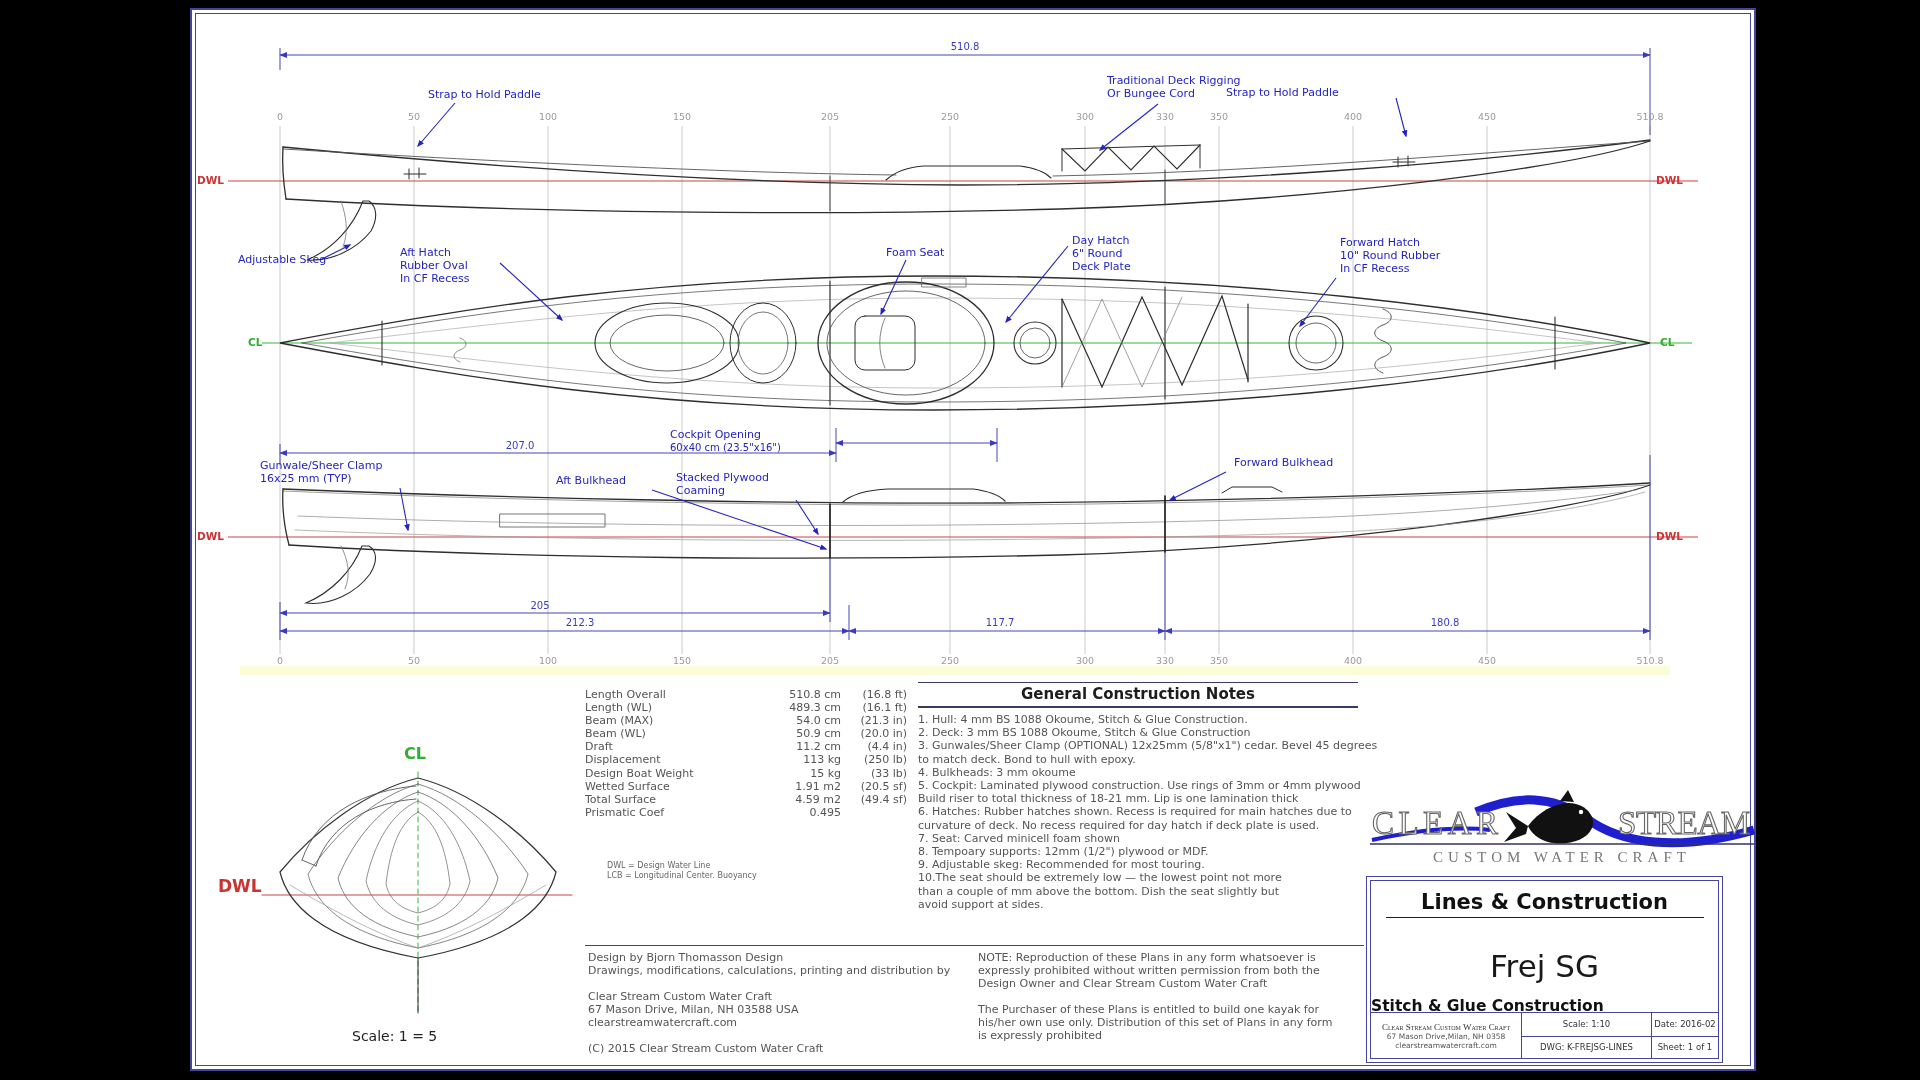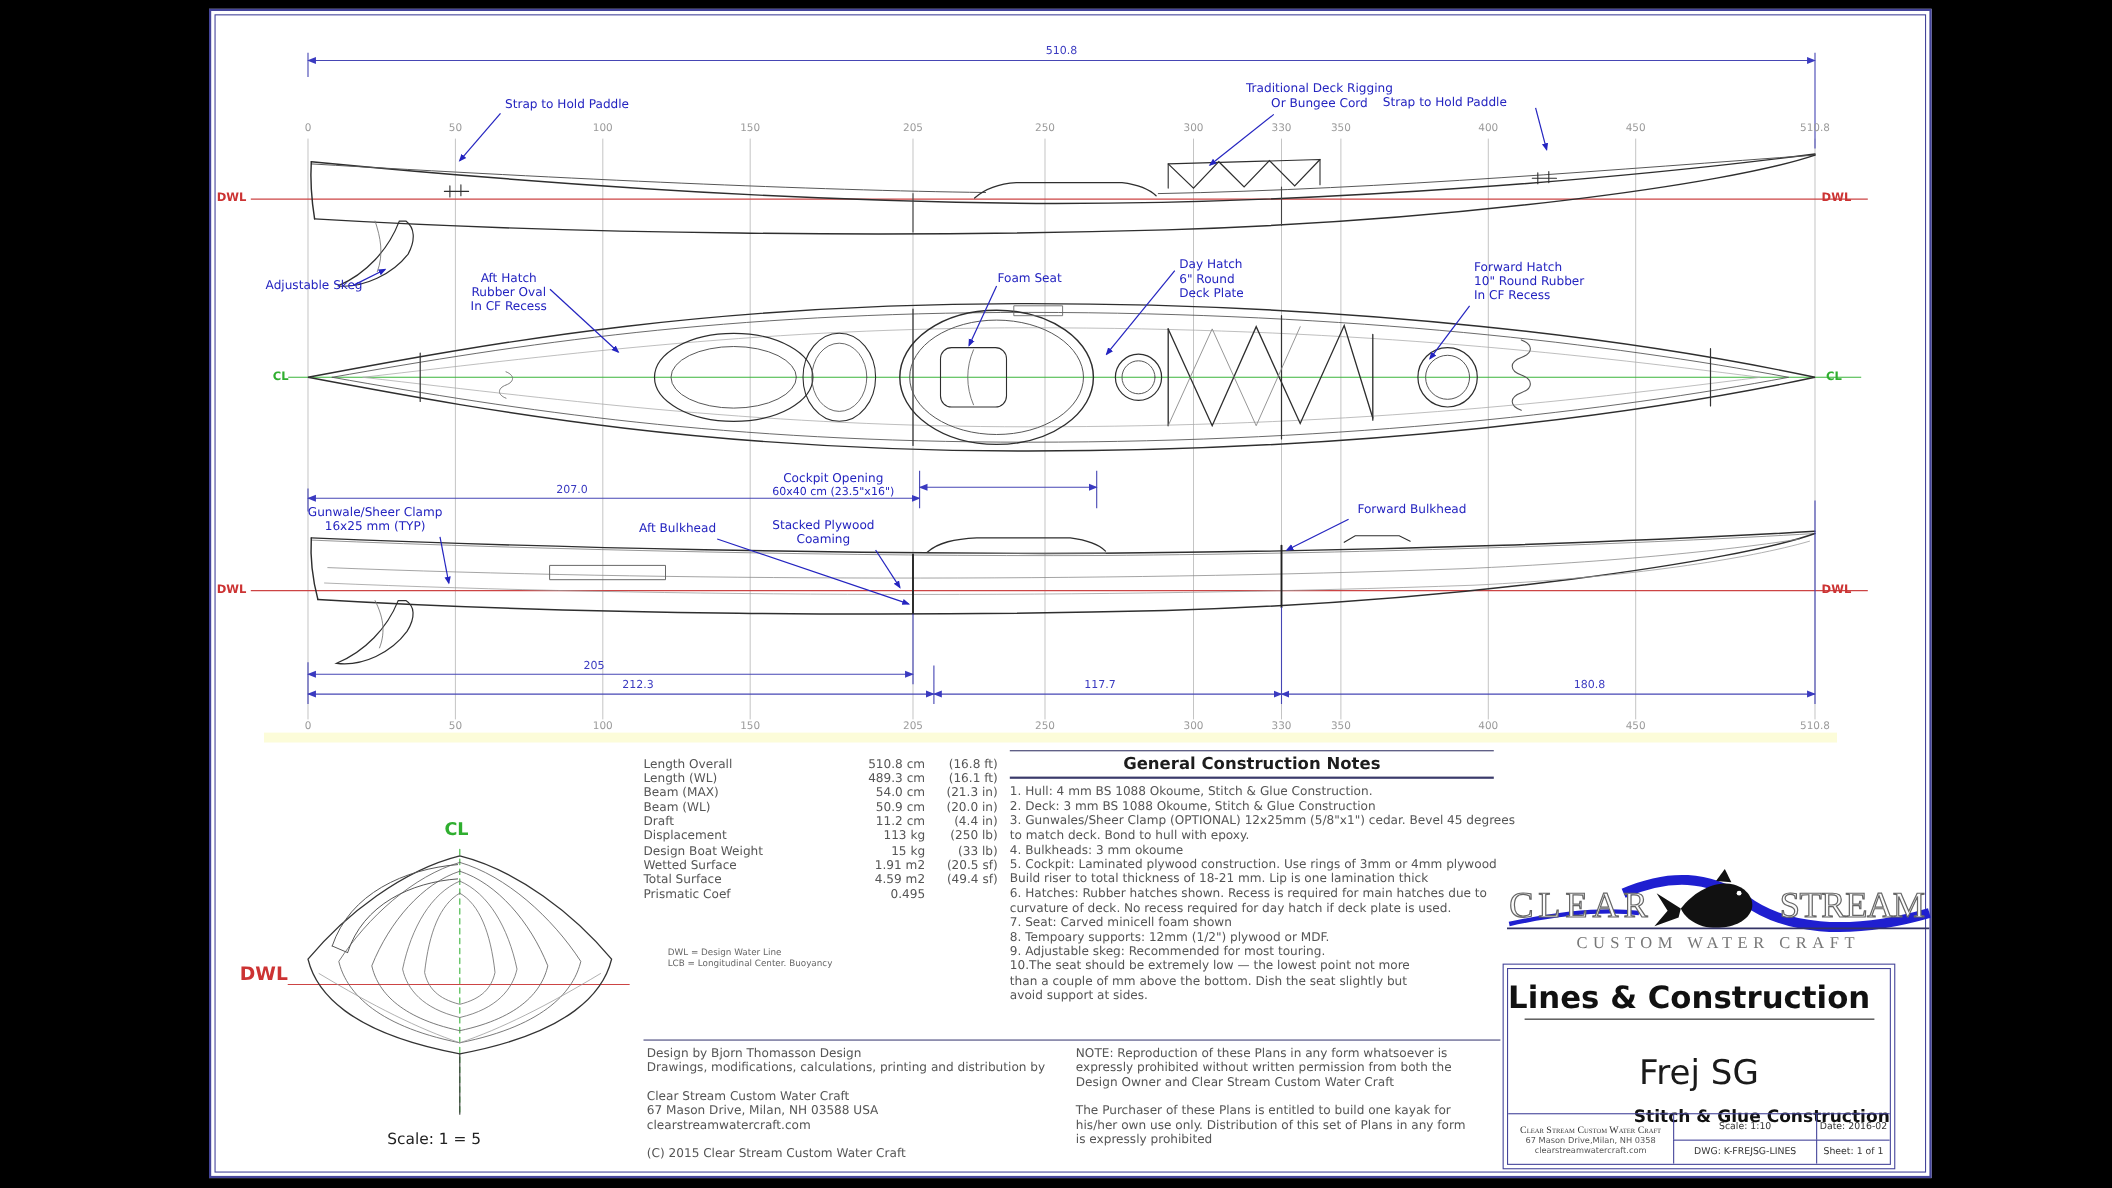--- a/index.html
+++ b/index.html
@@ -2,21 +2,21 @@
 <html><head>
 <meta charset="utf-8">
 <style>
   html,body{margin:0;padding:0;background:#000;width:1920px;height:1080px;overflow:hidden;
     font-family:"DejaVu Sans","Liberation Sans",sans-serif;}
   .sheet{position:absolute;left:190px;top:8px;width:1566px;height:1063px;background:#fff;
     border:2px solid #45459b;box-sizing:border-box;}
   .sheet-inner{position:absolute;inset:3px;border:1.5px solid #45459b;}
   svg.overlay{position:absolute;left:0;top:0;width:1920px;height:1080px;}
   .abs{position:absolute;}
-  .ann{position:absolute;color:#2424c0;font-size:11px;line-height:13px;text-align:center;white-space:nowrap;}
+  .ann{position:absolute;color:#2424c0;font-size:11px;line-height:13px;white-space:nowrap;}
   .ann.left{text-align:left;}
   .dim{position:absolute;color:#3a3ac0;font-size:10px;text-align:center;white-space:nowrap;}
   .sta{position:absolute;color:#9a9a9a;font-size:9.5px;transform:translateX(-50%);white-space:nowrap;}
   .ref{position:absolute;font-size:10.5px;font-weight:bold;white-space:nowrap;}
   .ref.red{color:#cc3333;} .ref.green{color:#2fae2f;}
   .band{position:absolute;background:#fbfbd2;opacity:.85;}
   
   .tbox{position:absolute;box-sizing:border-box;}
   .thead{border-top:1.2px solid #3a3a6a;border-bottom:2px solid #3a3a6a;text-align:center;
     font-size:15px;font-weight:bold;color:#1d1d1d;padding:2px 0 3px;}
@@ -29,24 +29,24 @@
   .blockline{font-size:11px;line-height:13px;color:#555;min-height:13px;white-space:nowrap;}
   .rule{position:absolute;border-top:1.2px solid #44447a;}
   
   .bp-cl{position:absolute;color:#2fae2f;font-size:16px;font-weight:bold;}
   .bp-dwl{position:absolute;color:#cc3333;font-size:17px;font-weight:bold;}
   .bp-scale{position:absolute;color:#222;font-size:14px;}
   
   .tb{position:absolute;left:1366px;top:876px;width:357px;height:187px;border:1.5px solid #45459b;
     box-sizing:border-box;background:#fff;}
   .tb-inner{position:absolute;inset:3px;border:1px solid #45459b;overflow:hidden;}
-  .tb-title{margin-top:9px;text-align:left;font-size:28px;font-weight:bold;color:#111;}
+  .tb-title{margin-top:9px;text-align:center;font-size:21px;font-weight:bold;color:#111;}
   .tb-underline{width:318px;margin:3px auto 0;border-bottom:1.5px solid #222;}
   .tb-model{margin-top:30px;text-align:center;font-size:31px;color:#1a1a1a;}
-  .tb-sub{margin-top:13px;text-align:right;font-size:15.5px;font-weight:bold;color:#111;}
+  .tb-sub{margin-top:13px;text-align:left;font-size:15.5px;font-weight:bold;color:#111;}
   .tb-grid{position:absolute;left:0;right:0;bottom:0;height:45px;border-top:1px solid #45459b;
     display:grid;grid-template-columns:150px 130px 1fr;grid-template-rows:1fr 1fr;}
   .tb-cell{border-left:1px solid #45459b;border-top:1px solid #45459b;display:flex;align-items:center;
     justify-content:center;font-size:8.5px;color:#333;}
   .tb-cell.first{border-left:none;border-top:none;grid-row:1 / span 2;flex-direction:column;justify-content:center;}
   .tb-cell.r1{border-top:none;}
   .tb-co{font-family:"Liberation Serif",serif;font-variant:small-caps;font-size:9px;color:#333;}
   .tb-ad{font-size:7.5px;color:#555;line-height:9px;}
 </style>
 </head>

